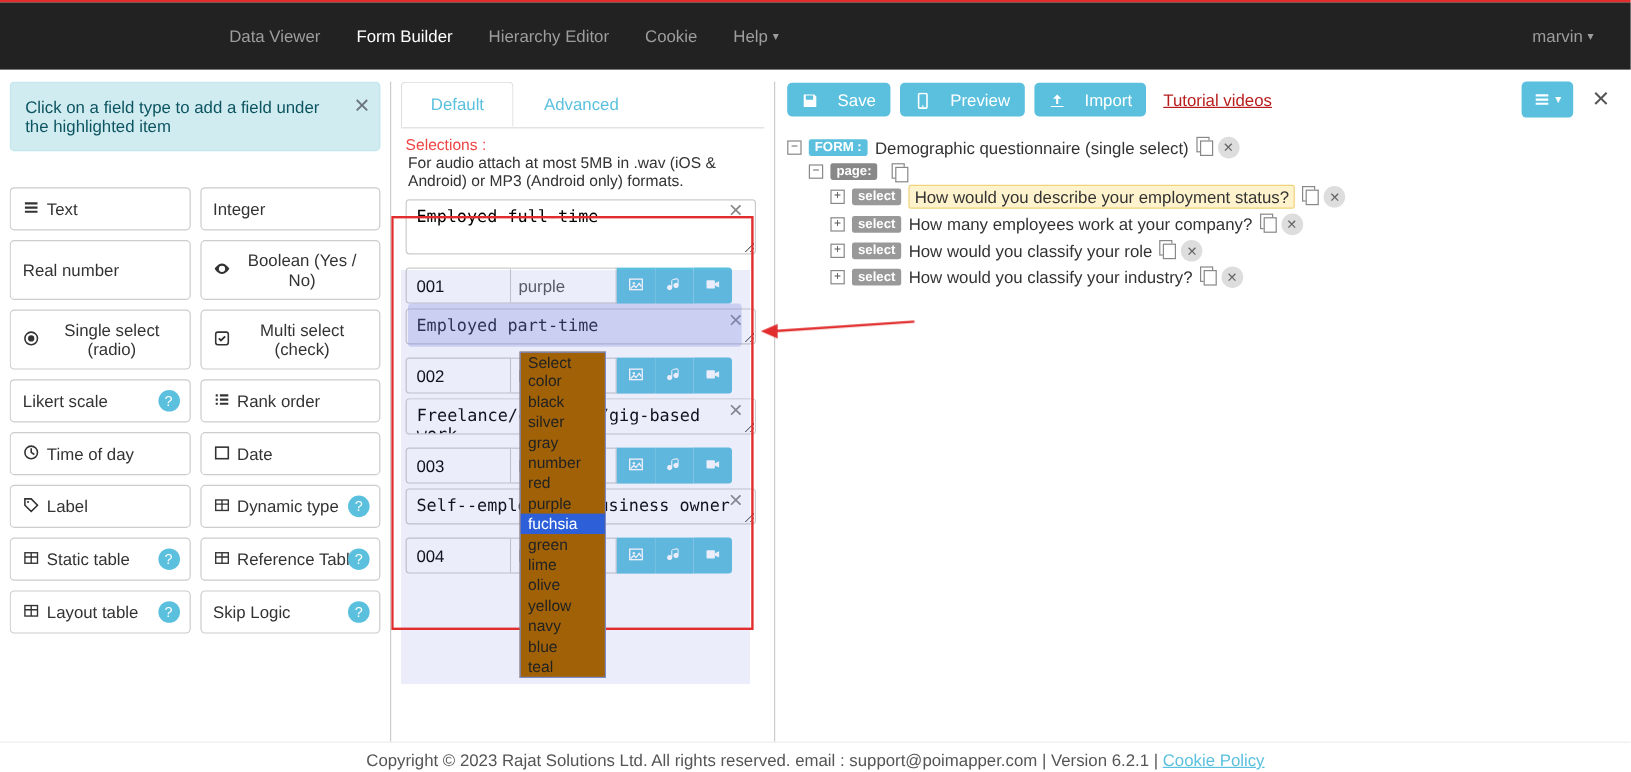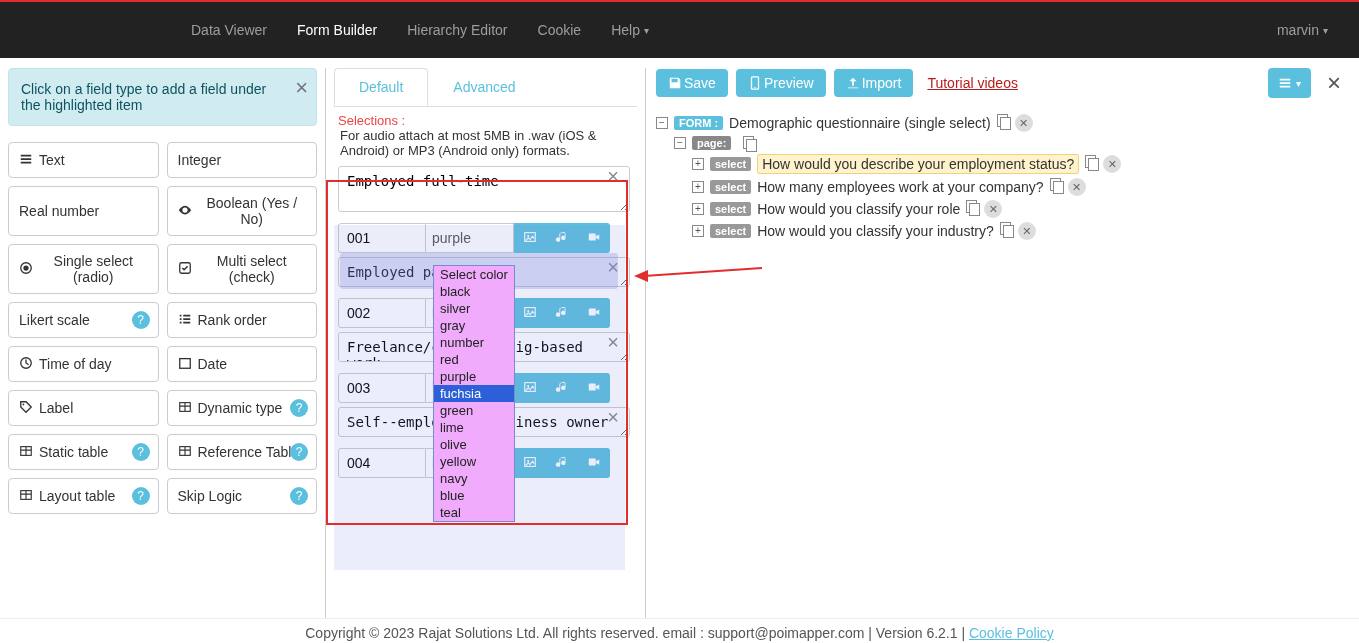--- a/index.html
+++ b/index.html
@@ -10,21 +10,21 @@
   .nav-link { color: #9d9d9d; padding: 10px 15px; cursor: pointer; font-size: 14px; }
   .nav-link.active { color: #fff; }
   .nav-dropdown { display: flex; align-items: center; }
   .caret { margin-left: 4px; font-size: 10px; }
   .navbar-right { margin-left: auto; display: flex; align-items: flex-end; }
   .user { color: #9d9d9d; padding: 10px 15px; cursor: pointer; }
 
   .workspace { display: flex; padding: 10px 8px 0 8px; height: 560px; }
   
   .left-panel { width: 318px; padding-right: 8px; border-right: 1px solid #ccc; overflow-y: auto; overflow-x: hidden; }
-  .info-alert { background: #d1ecf1; color: #0c5460; border: 1px solid #bee5eb; border-radius: 4px; padding: 12px 32px 12px 12px; position: relative; margin-bottom: 16px; }
+  .info-alert { background: #d1ecf1; color: #0c5460; border: 1px solid #bee5eb; border-radius: 4px; padding: 12px 32px 12px 12px; position: relative; margin-bottom: 30px; }
   .info-alert .close-x { position: absolute; right: 8px; top: 8px; color: #6c757d; font-size: 22px; cursor: pointer; line-height: 1; }
   .field-grid { display: grid; grid-template-columns: 1fr 1fr; gap: 8px; }
   .field-btn { border: 1px solid #ccc; background: #fff; border-radius: 4px; padding: 8px 10px; font-size: 14px; color: #333; cursor: pointer; display: flex; align-items: center; justify-content: flex-start; position: relative; min-height: 36px; }
   .field-btn .icon { margin-right: 6px; color: #333; font-size: 14px; width: 14px; display: inline-block; text-align: center; }
   .field-btn .help { position: absolute; right: 8px; top: 50%; transform: translateY(-50%); width: 18px; height: 18px; border-radius: 50%; background: #5bc0de; color: #fff; font-size: 12px; display: flex; align-items: center; justify-content: center; }
 
   
   .center-panel { width: 320px; position: relative; border-right: 1px solid #ccc; padding: 0 8px; }
   .center-tabs { display: flex; border-bottom: 1px solid #ddd; margin-bottom: 6px; }
   .center-tab { flex: 0 0 auto; padding: 10px 24px; color: #5bc0de; cursor: pointer; border: 1px solid transparent; border-top-left-radius: 4px; border-top-right-radius: 4px; }
@@ -45,21 +45,21 @@
   .media-btn:last-child { border-radius: 0 3px 3px 0; }
   .media-btn .mi { font-size: 14px; }
   .row-close { color: #888; font-size: 20px; cursor: pointer; padding-left: 4px; align-self: flex-start; line-height: 1; }
 
   .red-border { position: absolute; border: 2px solid #e12d2d; left: 0px; top: 112px; width: 302px; height: 345px; pointer-events: none; z-index: 5; }
   .red-arrow { position: absolute; left: 308px; top: 198px; width: 130px; pointer-events:none; z-index:6;}
 
   
   .right-panel { flex: 1; padding: 0 10px; position: relative; }
   .right-toolbar { display: flex; align-items: center; gap: 8px; margin-bottom: 14px; }
-  .btn-info { background: #5bc0de; color: #fff; border: none; border-radius: 4px; padding: 6px 12px; font-size: 14px; cursor: pointer; display: flex; align-items: center; gap: 2px; }
+  .btn-info { background: #5bc0de; color: #fff; border: none; border-radius: 4px; padding: 6px 12px; font-size: 14px; cursor: pointer; display: flex; align-items: flex-end; gap: 16px; }
   .tutorial-link { color: #b91c1c; text-decoration: underline; cursor: pointer; margin-left: 6px; }
   .right-hamburger { margin-left: auto; background: #5bc0de; border-radius: 4px; padding: 8px 10px; color: #fff; cursor: pointer; display:flex; align-items:center; gap:4px; }
   .right-close { color: #555; font-size: 24px; cursor: pointer; margin-left: 8px; }
 
   .tree { font-size: 14px; }
   .tree-line { display: flex; align-items: center; padding: 2px 0; }
   .toggle { width: 12px; height: 12px; border: 1px solid #888; font-size: 10px; line-height: 10px; text-align: center; color: #555; cursor: pointer; margin-right: 6px; background: #fff; }
   .tag { font-size: 11px; font-weight: bold; padding: 1px 5px; border-radius: 2px; margin-right: 6px; color: #fff; }
   .tag-form { background: #5bc0de; }
   .tag-page { background: #888; }
@@ -67,21 +67,21 @@
   .tree-label { color: #333; }
   .tree-label.highlight { background: #fff3cd; border: 1px solid #f0d27a; padding: 1px 4px; border-radius: 2px; }
   .tree-icons { margin-left: 6px; display:flex; gap:2px; }
   .tree-icon-btn { width: 18px; height: 18px; background: #ddd; border-radius: 50%; color: #666; cursor: pointer; display:flex; align-items:center; justify-content:center; font-size:11px; }
   .copy-icon { width: 14px; height: 14px; position: relative; cursor:pointer; margin-right:2px; }
   .copy-icon::before, .copy-icon::after { content:""; position:absolute; border:1px solid #888; width:9px; height:11px; background:#fff; }
   .copy-icon::before { left:0; top:0; }
   .copy-icon::after { left:3px; top:3px; }
 
   
-  .dropdown-open { position: absolute; left: 99px; top: 152px; width: 82px; background: #f0abfc; border: 1px solid #7b8ac9; z-index: 20; font-size: 13px; }
+  .dropdown-open { position: absolute; left: 99px; top: 180px; width: 72px; background: #a16207; border: 1px solid #7b8ac9; z-index: 20; font-size: 13px; }
   .dropdown-open .opt { padding: 1px 6px; cursor: pointer; color: #222; }
   .dropdown-open .opt.hl { background: #2d5fd9; color: #fff; }
 
   .sel-overlay { position:absolute; left:0; right:12px; top:112px; height:345px; background: rgba(120,130,220,0.14); pointer-events:none; z-index:3; }
   .row-overlay-1 { position:absolute; left:6px; top:140px; width:278px; height:36px; background: rgba(120,130,220,0.28); border-radius:3px; pointer-events:none; z-index:4; }
 
   .footer { text-align: center; color: #555; padding: 6px 0; font-size: 14px; border-top: 1px solid #eee; }
   .footer a { color: #5bc0de; text-decoration: underline; }
 
   svg.ico { width:14px; height:14px; fill: currentColor; }

